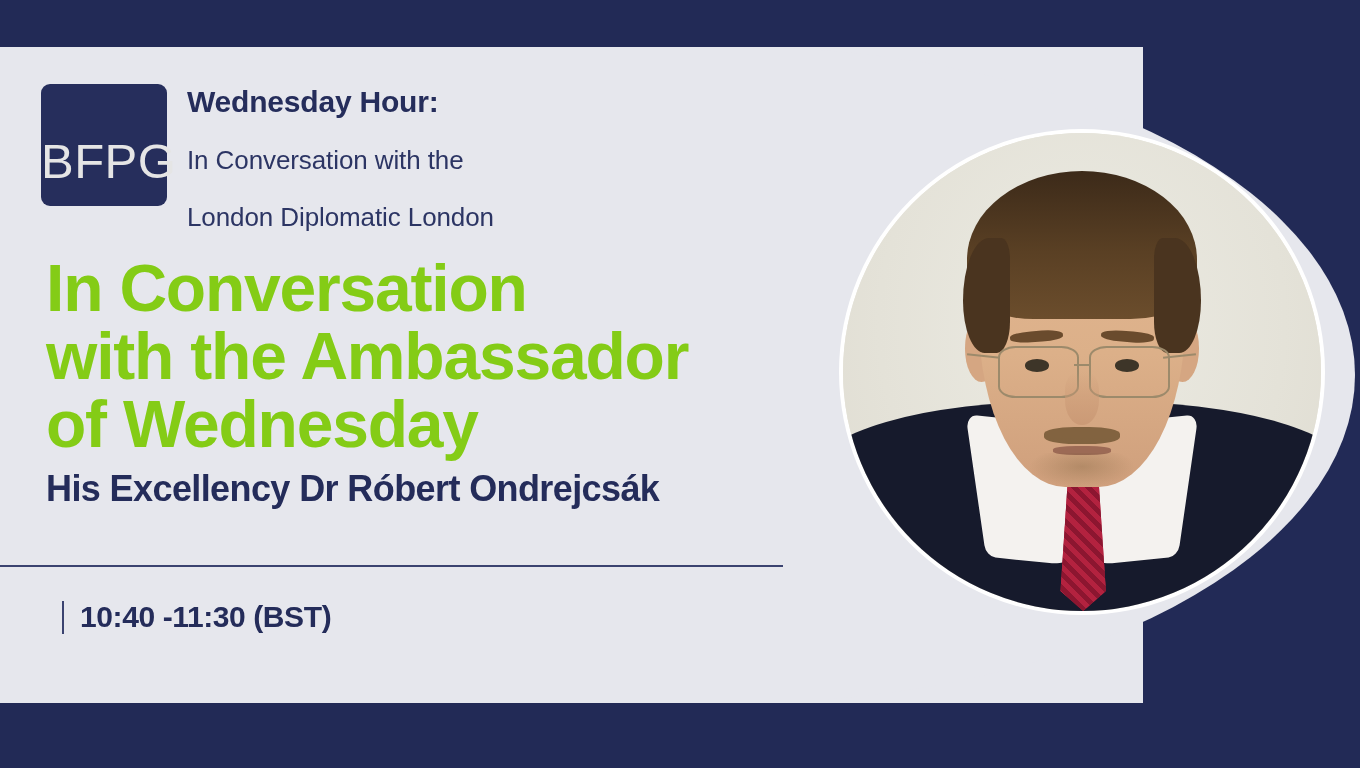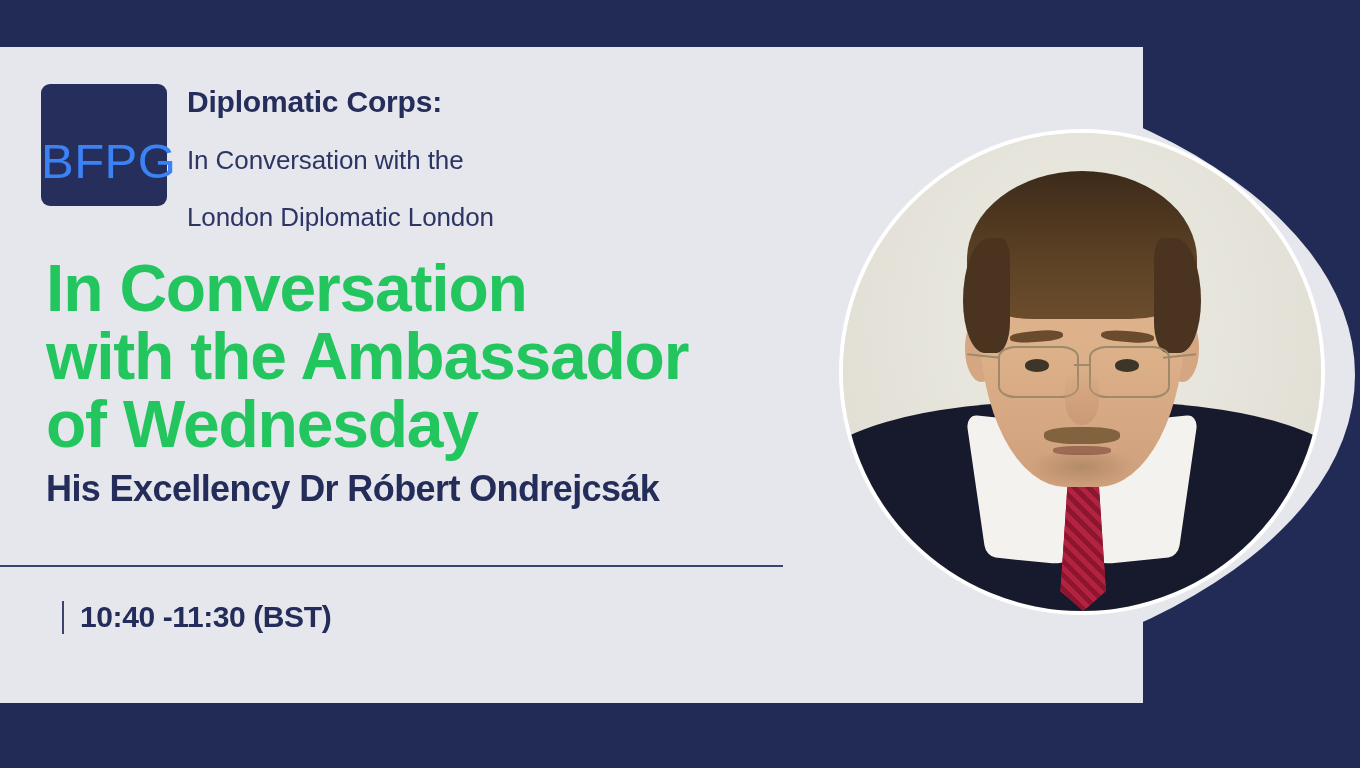--- a/index.html
+++ b/index.html
@@ -21,41 +21,41 @@
     border-radius:0 100% 100% 0 / 0 50% 50% 0;
   }
 
   
   .logo-tile{
     position:absolute;left:41px;top:84px;width:126px;height:122px;
     background:#262e5c;border-radius:9px;
   }
   .logo-text{
     position:absolute;left:0;right:0;bottom:17px;
-    text-align:center;color:#3b82f6;
+    text-align:center;color:#e5e5e5;
     font-size:49px;font-weight:400;letter-spacing:0.5px;
     font-family:"Liberation Sans", sans-serif;
   }
 
   
   .hdr{position:absolute;left:187px;top:83px;width:620px;}
   .hdr-line1{
     color:#252d5b;font-size:30px;font-weight:bold;line-height:38px;
     letter-spacing:-0.2px;
   }
   .hdr-line2,.hdr-line3{
     color:#2c3564;font-size:26px;font-weight:400;line-height:35px;
     letter-spacing:-0.1px;
     margin-top:22px;
   }
 
   
   .title{
     position:absolute;left:46px;top:254px;width:800px;
-    color:#22c55e;font-weight:bold;
+    color:#84cc16;font-weight:bold;
     font-size:66px;line-height:68px;letter-spacing:-1.2px;
     font-family:"Liberation Sans", sans-serif;
   }
   .title div{white-space:nowrap;}
 
   
   .speaker{
     position:absolute;left:46px;top:467px;width:820px;
     color:#242c5a;font-weight:bold;font-size:36px;line-height:44px;
     letter-spacing:-0.6px;white-space:nowrap;
@@ -180,21 +180,21 @@
 <div class="poster">
 
   <div class="panel"></div>
   <div class="panel-curve"></div>
 
   <div class="logo-tile">
     <div class="logo-text">BFPG</div>
   </div>
 
   <div class="hdr">
-    <div class="hdr-line1">Diplomatic Corps:</div>
+    <div class="hdr-line1">Wednesday Hour:</div>
     <div class="hdr-line2">In Conversation with the</div>
     <div class="hdr-line3">London Diplomatic London</div>
   </div>
 
   <div class="title">
     <div>In Conversation</div>
     <div>with the Ambassador</div>
     <div>of Wednesday</div>
   </div>
 

